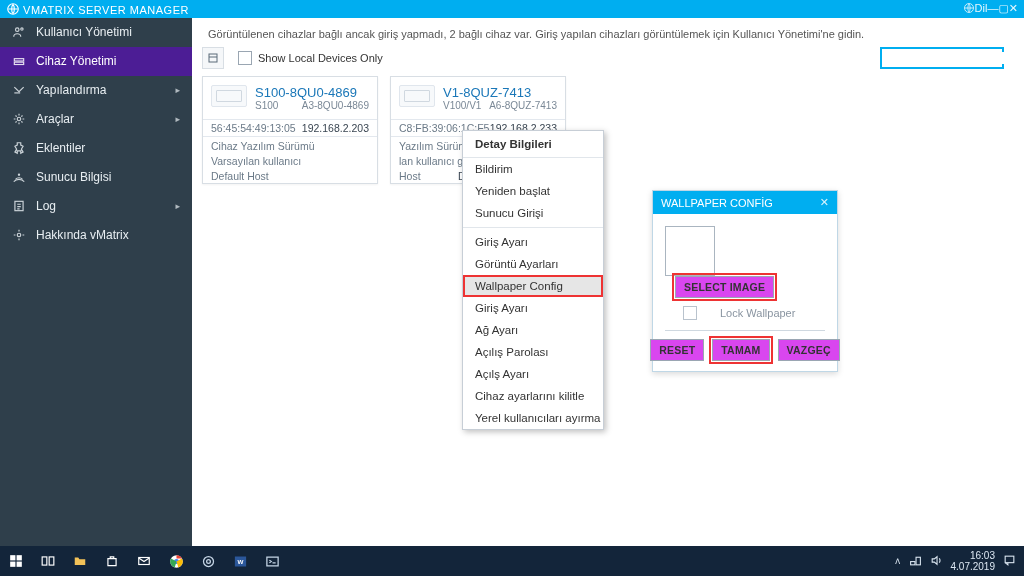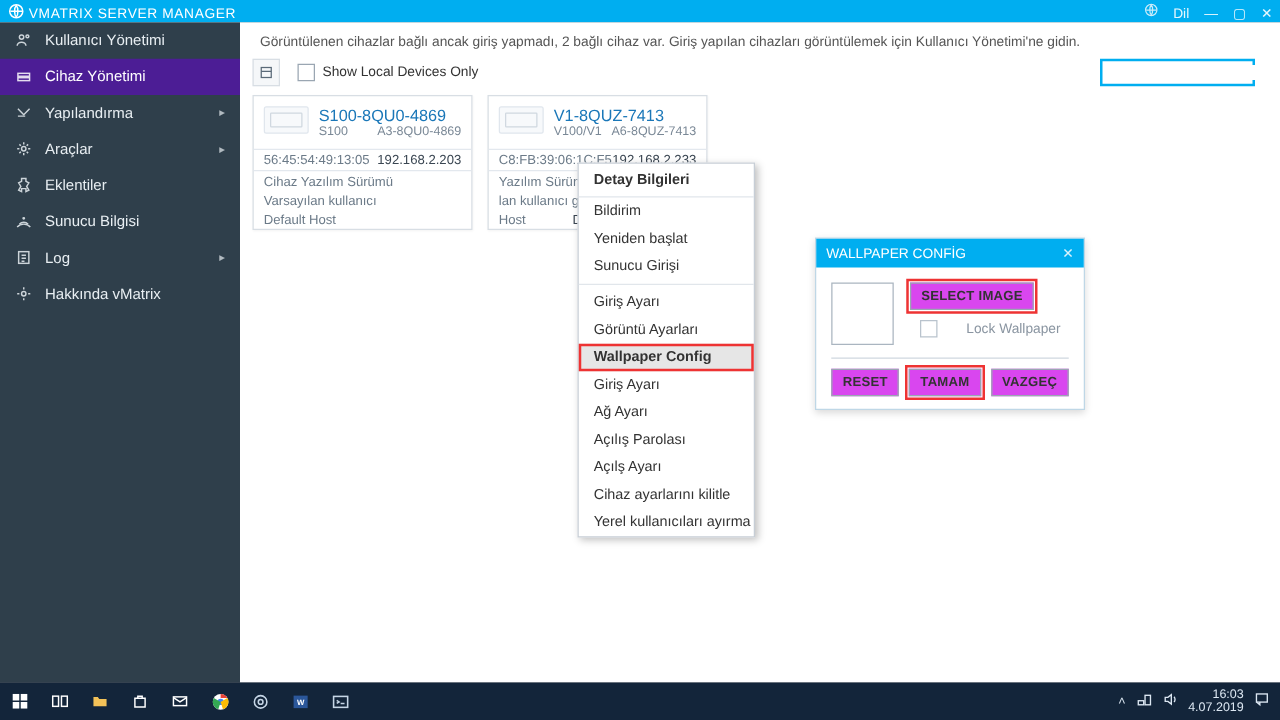--- a/index.html
+++ b/index.html
@@ -2,21 +2,21 @@
 <html><head>
 <meta charset="utf-8">
 <style>
   * { box-sizing: border-box; margin: 0; padding: 0; font-family: "Segoe UI", Tahoma, sans-serif; }
   html, body { width: 1024px; height: 576px; overflow: hidden; background: #0a0a0a; }
 
   
   .titlebar { position: absolute; left:0; top:0; right:0; height:18px; background:#00aef0; color:#fff; font-size:11px; display:flex; align-items:center; padding:0 6px; }
   .titlebar .brand svg { vertical-align:-2px; }
   .titlebar .brand span { letter-spacing:0.5px; font-weight:500; }
-  .titlebar .right { margin-left:auto; display:flex; gap:12px; align-items:flex-end; opacity:0.9; }
+  .titlebar .right { margin-left:auto; display:flex; align-items:flex-start; opacity:0.9; }
   .titlebar .right span { font-size:11px; cursor:default; }
 
   .app { position:absolute; left:0; top:18px; right:0; bottom:30px; display:flex; background:#fff; }
 
   
   .sidebar { width:192px; background:#2f3f4b; color:#e8eef2; font-size:12px; }
   .side-item { display:flex; align-items:center; gap:10px; padding:7px 12px; border-bottom:1px solid rgba(255,255,255,0); cursor:pointer; }
   .side-item .ico { width:14px; height:14px; display:inline-block; opacity:0.85; }
   .side-item .chev { margin-left:auto; opacity:0.7; font-size:9px; }
   .side-item.selected { background:#4c1d95; color:#fff; }
@@ -42,25 +42,25 @@
   .card-row { display:flex; justify-content:space-between; padding:1.5px 8px; }
   .card-row span:first-child { color:#6b7a88; }
   .card-row span:last-child { color:#3a4652; }
   .card-sep { height:1px; background:#e3e8ee; margin:1px 0; }
 
   
   .ctxmenu { position:absolute; left:270px; top:112px; width:142px; background:#fff; border:1px solid #c7ced6; box-shadow:2px 2px 6px rgba(0,0,0,0.25); font-size:11.5px; color:#333; z-index:40; }
   .ctxmenu .hdr { padding:7px 12px; font-weight:600; color:#333; border-bottom:1px solid #e1e6eb; }
   .ctxmenu .mi { padding:5px 12px; cursor:default; white-space:nowrap; }
   .ctxmenu .mi.hover { background:#e6e6e6; }
-  .ctxmenu .mi.hl { outline:2px solid #e33; outline-offset:-2px;font-weight:bold; }
+  .ctxmenu .mi.hl { outline:2px solid #e33; outline-offset:-2px; }
   .ctxmenu .sep { height:1px; background:#e1e6eb; margin:3px 0; }
 
   
-  .dialog { position:absolute; left:460px; top:172px; width:216px; border:1px solid #bfd7e6; background:#fff; z-index:50; box-shadow:0 2px 6px rgba(0,0,0,0.15); }
+  .dialog { position:absolute; left:460px; top:172px; width:186px; border:1px solid #bfd7e6; background:#fff; z-index:50; box-shadow:0 2px 6px rgba(0,0,0,0.15); }
   .dlg-title { background:#00aef0; color:#fff; font-size:11px; padding:5px 8px; display:flex; align-items:center; }
   .dlg-title .x { margin-left:auto; opacity:0.85; cursor:pointer; font-size:11px; }
   .dlg-body { padding:12px 12px 10px 12px; font-size:11px; color:#555; }
   .dlg-preview { width:50px; height:50px; border:1px solid #aab5c0; display:inline-block; vertical-align:top; }
   .dlg-right { display:inline-block; vertical-align:top; margin-left:10px; }
   .btn { border:1px solid #9aa6b2; background:#d946ef; color:#333; padding:4px 8px; font-size:10.5px; font-weight:600; letter-spacing:0.2px; cursor:pointer; }
   .btn.hl { outline:2px solid #e33; outline-offset:1px; }
   .lockrow { margin-top:8px; display:flex; align-items:center; gap:17px; color:#8a95a1; }
   .lockrow .chk { border-color:#b9c3cd; }
   .dlg-hr { height:1px; background:#cfd8e0; margin:10px 0 8px 0; }

